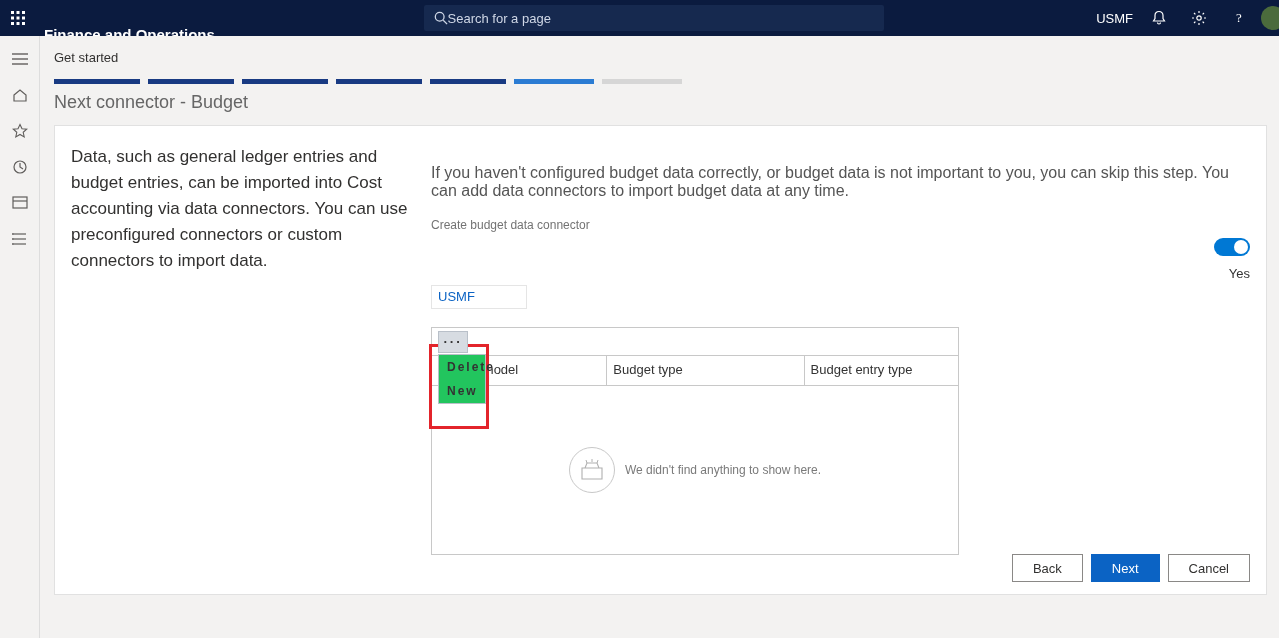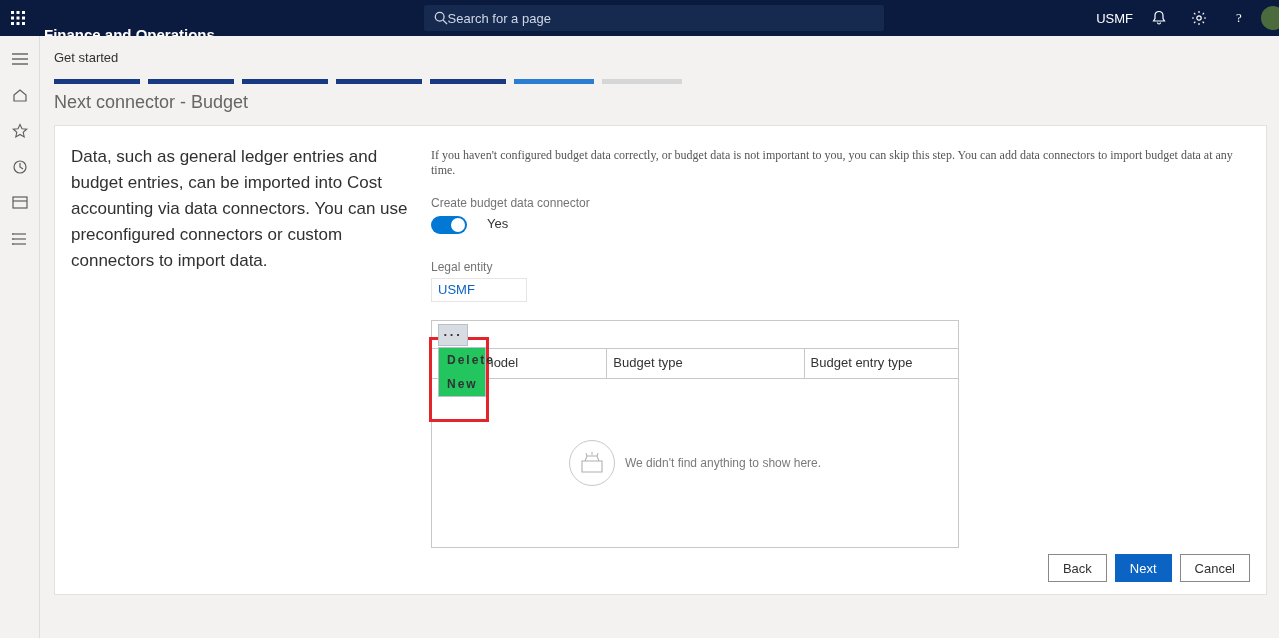--- a/index.html
+++ b/index.html
@@ -102,23 +102,23 @@
 .card {
   background:#fff;
   border:1px solid #e1e1e1;
   padding:18px 16px 14px 16px;
   height:470px;
   position:relative;
 }
 .card .cols { display:flex; gap:20px; }
 .card .left { width:340px; font-size:17px; line-height:26px; color:#323130; }
 .card .right { flex:1; font-size:13px; color:#333;}
-.helper { color:#555; font-size:12px; margin-top:4px;font-family:Liberation Serif, serif;}
+.helper { color:#555; font-size:16px; margin-top:20px;}
 .fieldlabel { font-size:12px; color:#737373; margin-top:18px; }
-.toggle-row { display:flex; align-items:flex-start; gap:20px; margin-top:6px;}
+.toggle-row { display:flex; align-items:flex-end; gap:10px; margin-top:6px;flex-direction:column;}
 .toggle {
   width:36px; height:18px; border-radius:10px;
   background:#0078d4; position:relative;
 }
 .toggle::after{
   content:""; position:absolute; right:2px; top:2px;
   width:14px; height:14px; border-radius:50%; background:#fff;
 }
 .legalentity { margin-top:4px; width:96px; height:24px; border:1px solid #e5e5e5; background:#fff; color:#0b63c4; padding:3px 6px; font-size:13px;}
 
@@ -180,21 +180,21 @@
   color:#b0b0b0;
 }
 .gbody .emptytxt { color:#7a7a7a; font-size:12px;}
 
 .footerbar {
   position:absolute;
   bottom:12px; right:16px;
   display:flex; gap:8px;
 }
 .btn {
-  height:28px; padding:0 14px;
+  height:28px; padding:0 20px;
   background:#fff; border:1px solid #8a8886;
   font-size:13px; color:#323130;
   display:flex; align-items:center; justify-content:center;
   cursor:pointer;
 }
 .btn.primary { background:#0b63c4; color:#fff; border-color:#0b63c4;}
 
 svg { display:block; }
 </style>
 </head>
@@ -313,21 +313,20 @@
       <div class="left">Data, such as general ledger entries and budget entries, can be imported into Cost accounting via data connectors. You can use preconfigured connectors or custom connectors to import data.</div>
       <div class="right">
         <div class="helper">If you haven't configured budget data correctly, or budget data is not important to you, you can skip this step. You can add data connectors to import budget data at any time.</div>
 
         <div class="fieldlabel">Create budget data connector</div>
         <div class="toggle-row">
           <div class="toggle"></div>
           <span>Yes</span>
         </div>
 
-        <div class="fieldlabel" style="margin-top:26px">Legal entity</div>
         <div class="legalentity">USMF</div>
 
         <div style="position:relative; width:528px;">
           <div class="grid">
             <div class="gtoolbar">
               <div style="position:relative;">
                 <div class="morebtn">···
                   <div class="menu">
                     <div>Delete</div>
                     <div>New</div>

